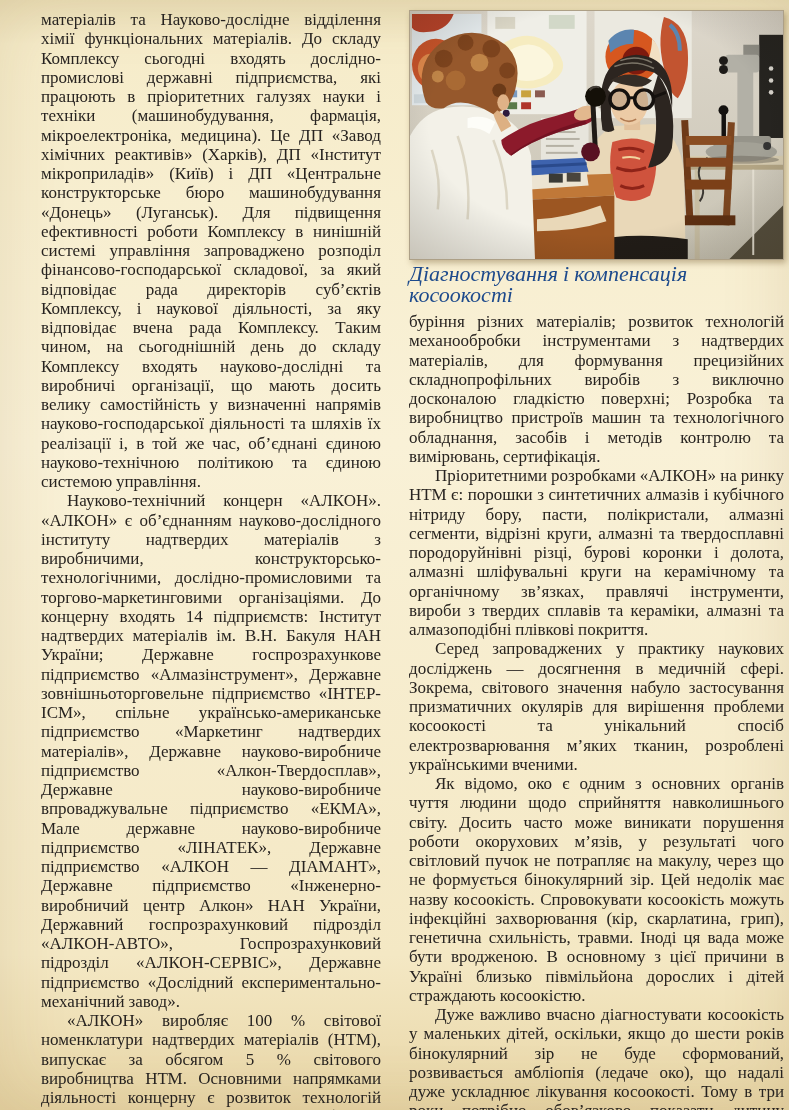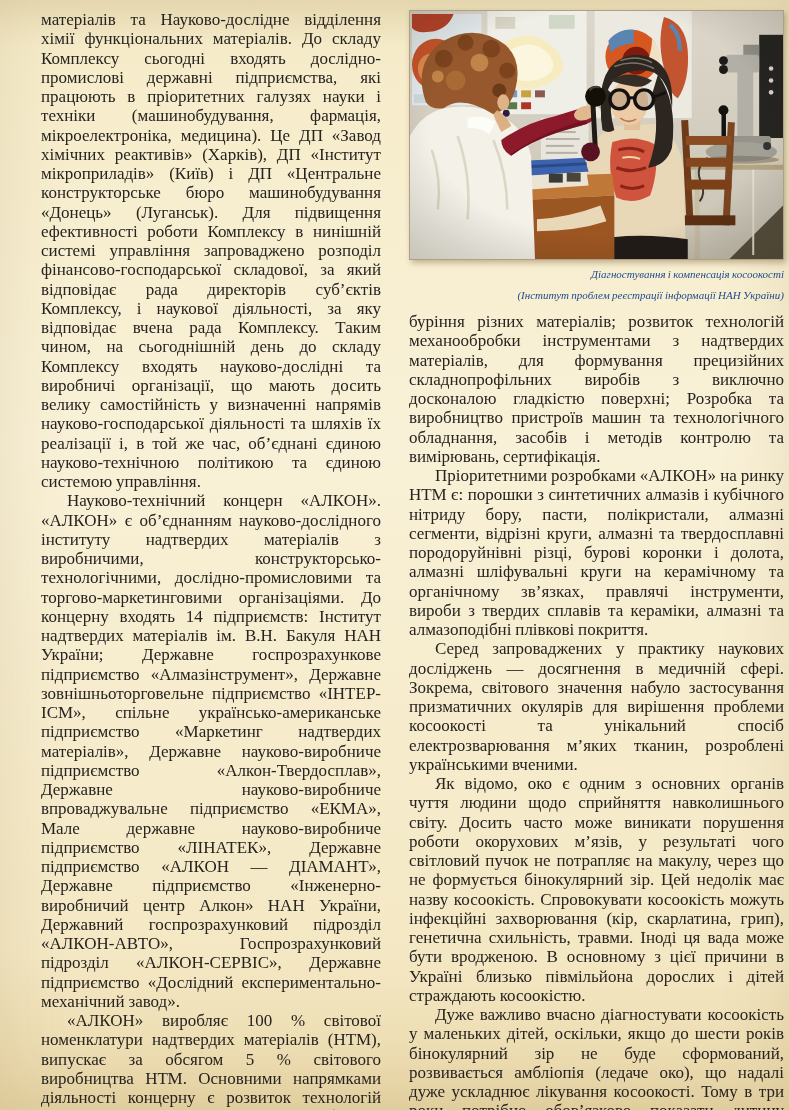--- a/index.html
+++ b/index.html
@@ -24,22 +24,22 @@
   .col p{margin:0;}
   .col p.indent{text-indent:26px;font-family:Liberation Serif, serif;}
   figure{margin:0;}
   .photo{
     display:block;width:375px;height:250px;
     border:1px solid rgba(110,85,40,.4);
     box-shadow:2px 3px 6px rgba(95,65,20,.35);
     box-sizing:border-box;background:#d8d2c6;
   }
   .caption{
-    text-align:right;font-style:italic;color:#1d4a8c;
-    font-size:11px;line-height:20.5px;margin:4px 0 7px;
+    text-align:left;font-style:italic;color:#1d4a8c;
+    font-size:22px;line-height:20.5px;margin:4px 0 7px;
   }
 </style>
 </head>
 <body>
 
 <div class="page">
   <div class="cols">
 
     <div class="col col-left">
       <p>матеріалів та Науково-дослідне відділення хімії функціональних матеріалів. До складу Комплексу сьогодні входять дослідно-промислові державні підприємства, які працюють в пріоритетних галузях науки і техніки (машинобудування, фармація, мікроелектроніка, медицина). Це ДП «Завод хімічних реактивів» (Харків), ДП «Інститут мікроприладів» (Київ) і ДП «Центральне конструкторське бюро машинобудування «Донець» (Луганськ). Для підвищення ефективності роботи Комплексу в нинішній системі управління запроваджено розподіл фінансово-господарської складової, за який відповідає рада директорів суб’єктів Комплексу, і наукової діяльності, за яку відповідає вчена рада Комплексу. Таким чином, на сьогоднішній день до складу Комплексу входять науково-дослідні та виробничі організації, що мають досить велику самостійність у визначенні напрямів науково-господарської діяльності та шляхів їх реалізації і, в той же час, об’єднані єдиною науково-технічною політикою та єдиною системою управління.</p>
@@ -202,21 +202,20 @@
             <path d="M181,80 a9,9 0 0 1 10,-3" stroke="#46403a" stroke-width="2" fill="none"></path>
             <circle cx="182" cy="142" r="9.5" fill="#581222"></circle>
           </g>
 
           <rect width="376" height="250" fill="url(#vig)"></rect>
         </svg>
       </figure>
 
       <div class="caption">
         <div>Діагностування і компенсація косоокості</div>
-        <div>(Інститут проблем реєстрації інформації НАН України)</div>
       </div>
 
       <p>буріння різних матеріалів; розвиток технологій механообробки інструментами з надтвердих матеріалів, для формування прецизійних складнопрофільних виробів з виключно досконалою гладкістю поверхні; Розробка та виробництво пристроїв машин та технологічного обладнання, засобів і методів контролю та вимірювань, сертифікація.</p>
       <p class="indent">Пріоритетними розробками «АЛКОН» на ринку НТМ є: порошки з синтетичних алмазів і кубічного нітриду бору, пасти, полікристали, алмазні сегменти, відрізні круги, алмазні та твердосплавні породоруйнівні різці, бурові коронки і долота, алмазні шліфувальні круги на керамічному та органічному зв’язках, правлячі інструменти, вироби з твердих сплавів та кераміки, алмазні та алмазоподібні плівкові покриття.</p>
       <p class="indent">Серед запроваджених у практику наукових досліджень — досягнення в медичній сфері. Зокрема, світового значення набуло застосування призматичних окулярів для вирішення проблеми косоокості та унікальний спосіб електрозварювання м’яких тканин, розроблені українськими вченими.</p>
       <p class="indent">Як відомо, око є одним з основних органів чуття людини щодо сприйняття навколишнього світу. Досить часто може виникати порушення роботи окорухових м’язів, у результаті чого світловий пучок не потрапляє на макулу, через що не формується бінокулярний зір. Цей недолік має назву косоокість. Спровокувати косоокість можуть інфекційні захворювання (кір, скарлатина, грип), генетична схильність, травми. Іноді ця вада може бути вродженою. В основному з цієї причини в Україні близько півмільйона дорослих і дітей страждають косоокістю.</p>
       <p class="indent">Дуже важливо вчасно діагностувати косоокість у маленьких дітей, оскільки, якщо до шести років бінокулярний зір не буде сформований, розвивається амбліопія (ледаче око), що надалі дуже ускладнює лікування косоокості. Тому в три роки потрібно обов’язково показати дитину офтальмологу. При вродженій далекозорості,</p>
     </div>
 
   </div>

